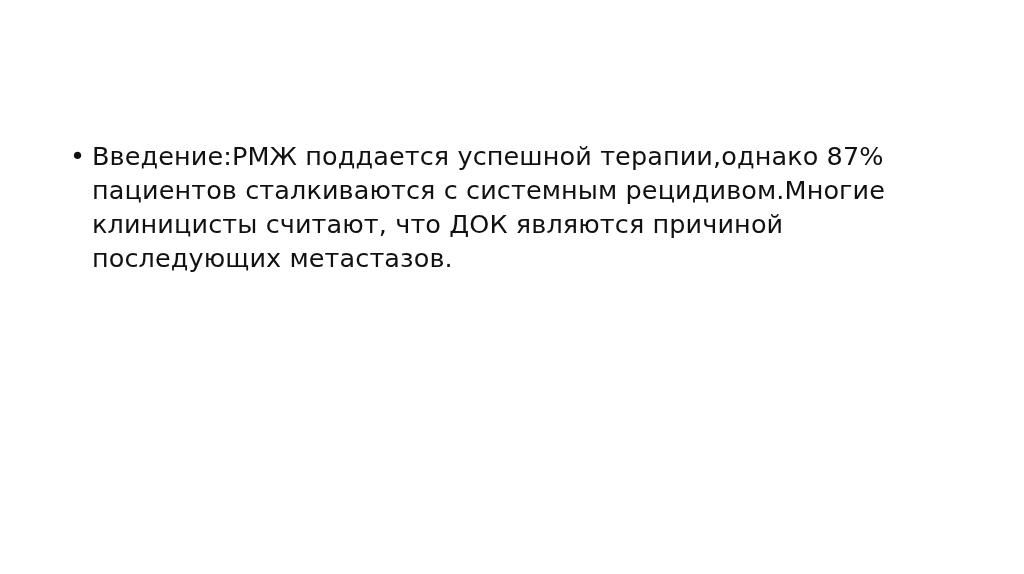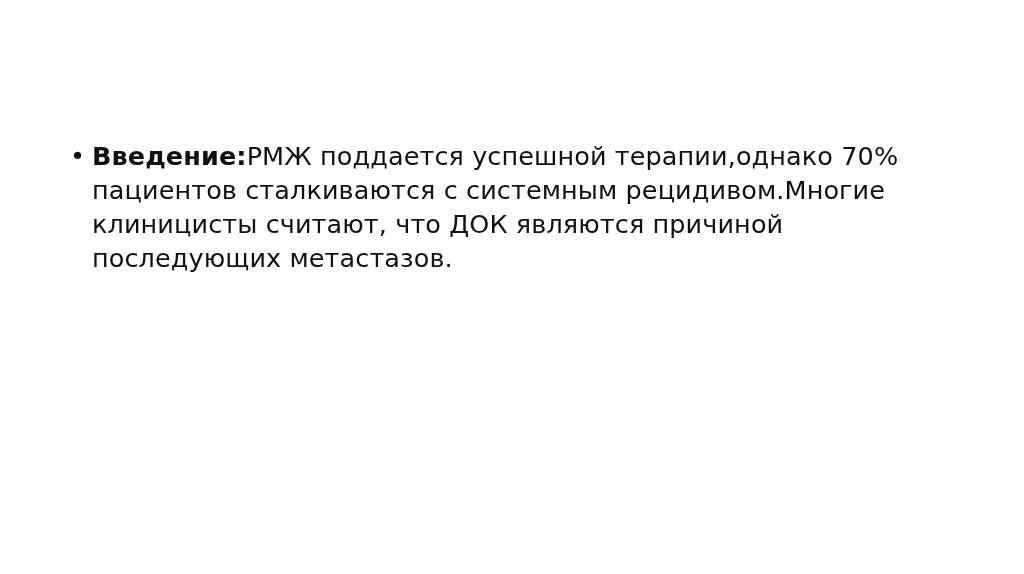--- a/index.html
+++ b/index.html
@@ -37,26 +37,26 @@
   }
   .bullet-marker {
     position: absolute;
     left: 6px;
     top: 0;
     font-size: 25.5px;
     line-height: 1.33;
     color: #111111;
   }
   .bold-lead {
-    font-weight: bold;
+    font-weight: normal;
   }
 </style>
 </head>
 <body>
 
 <div class="slide">
   <div class="content-block">
     <div class="bullet-item">
       <span class="bullet-marker">•</span>
-      <span class="bold-lead">Введение:</span><span>РМЖ поддается успешной терапии,однако 70% пациентов сталкиваются с системным рецидивом.Многие клиницисты считают, что ДОК являются причиной последующих метастазов.</span>
+      <span class="bold-lead">Введение:</span><span>РМЖ поддается успешной терапии,однако 87% пациентов сталкиваются с системным рецидивом.Многие клиницисты считают, что ДОК являются причиной последующих метастазов.</span>
     </div>
   </div>
 </div>
 
 </body></html>

